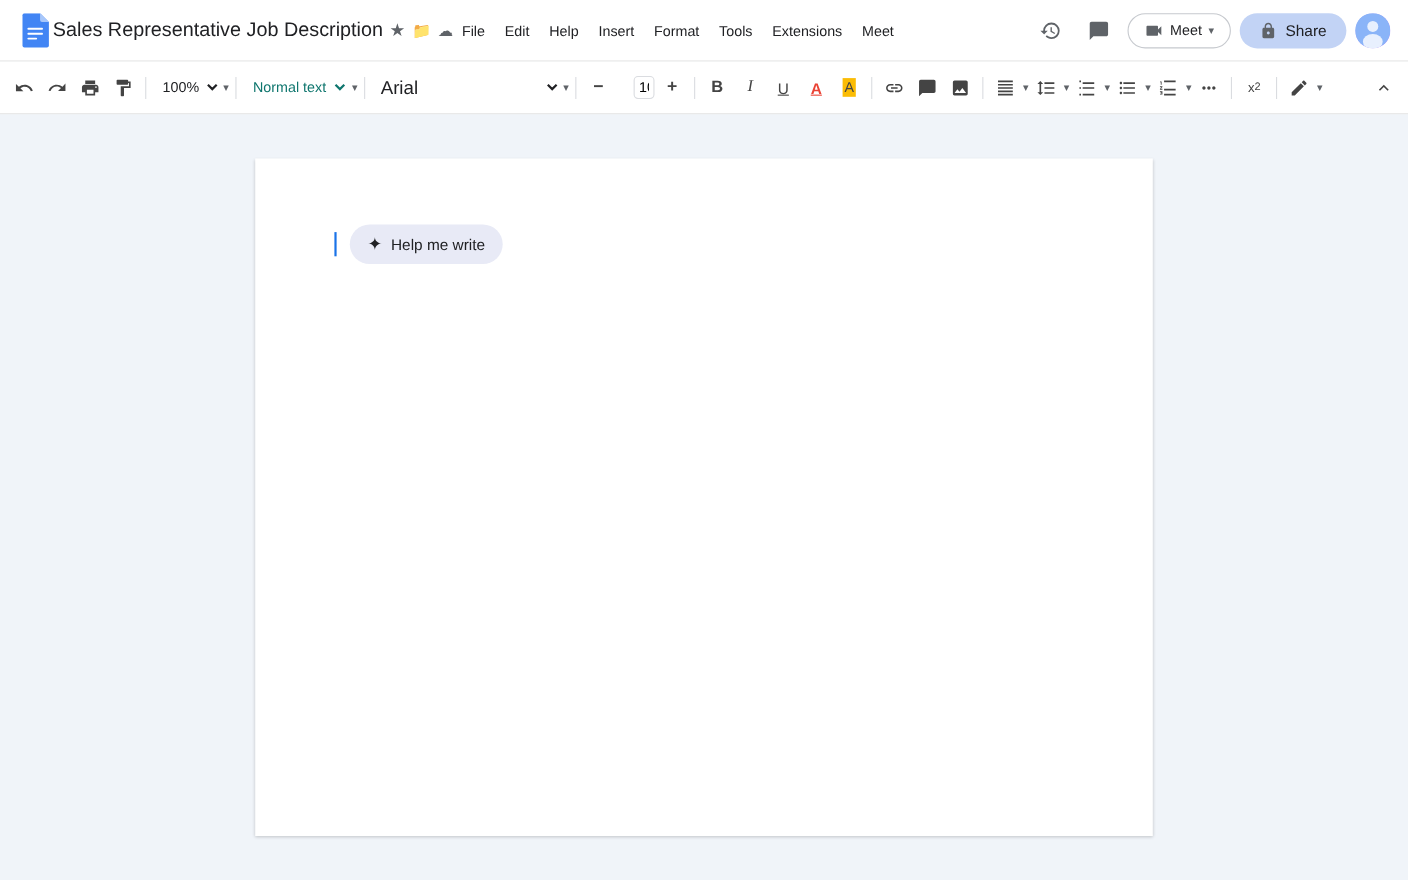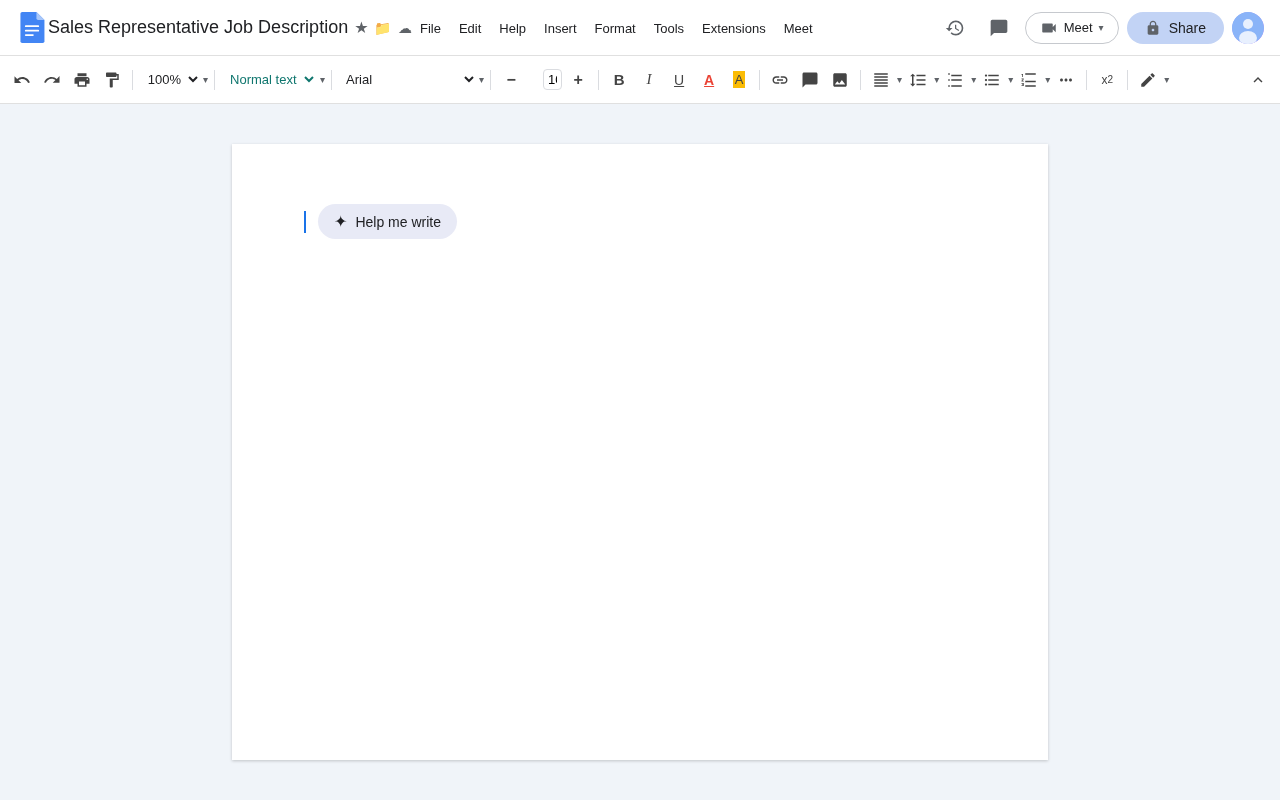--- a/index.html
+++ b/index.html
@@ -142,21 +142,21 @@
       cursor: pointer;
       padding: 2px 4px;
       border-radius: 4px;
       outline: none;
       min-width: 90px;
     }
 
     .font-select {
       border: none;
       background: transparent;
-      font-size: 13px;
+      font-size: 17px;
       color: #202124;
       cursor: pointer;
       padding: 2px 4px;
       border-radius: 4px;
       outline: none;
       min-width: 60px;
     }
 
     .font-size-input {
       width: 19px;

